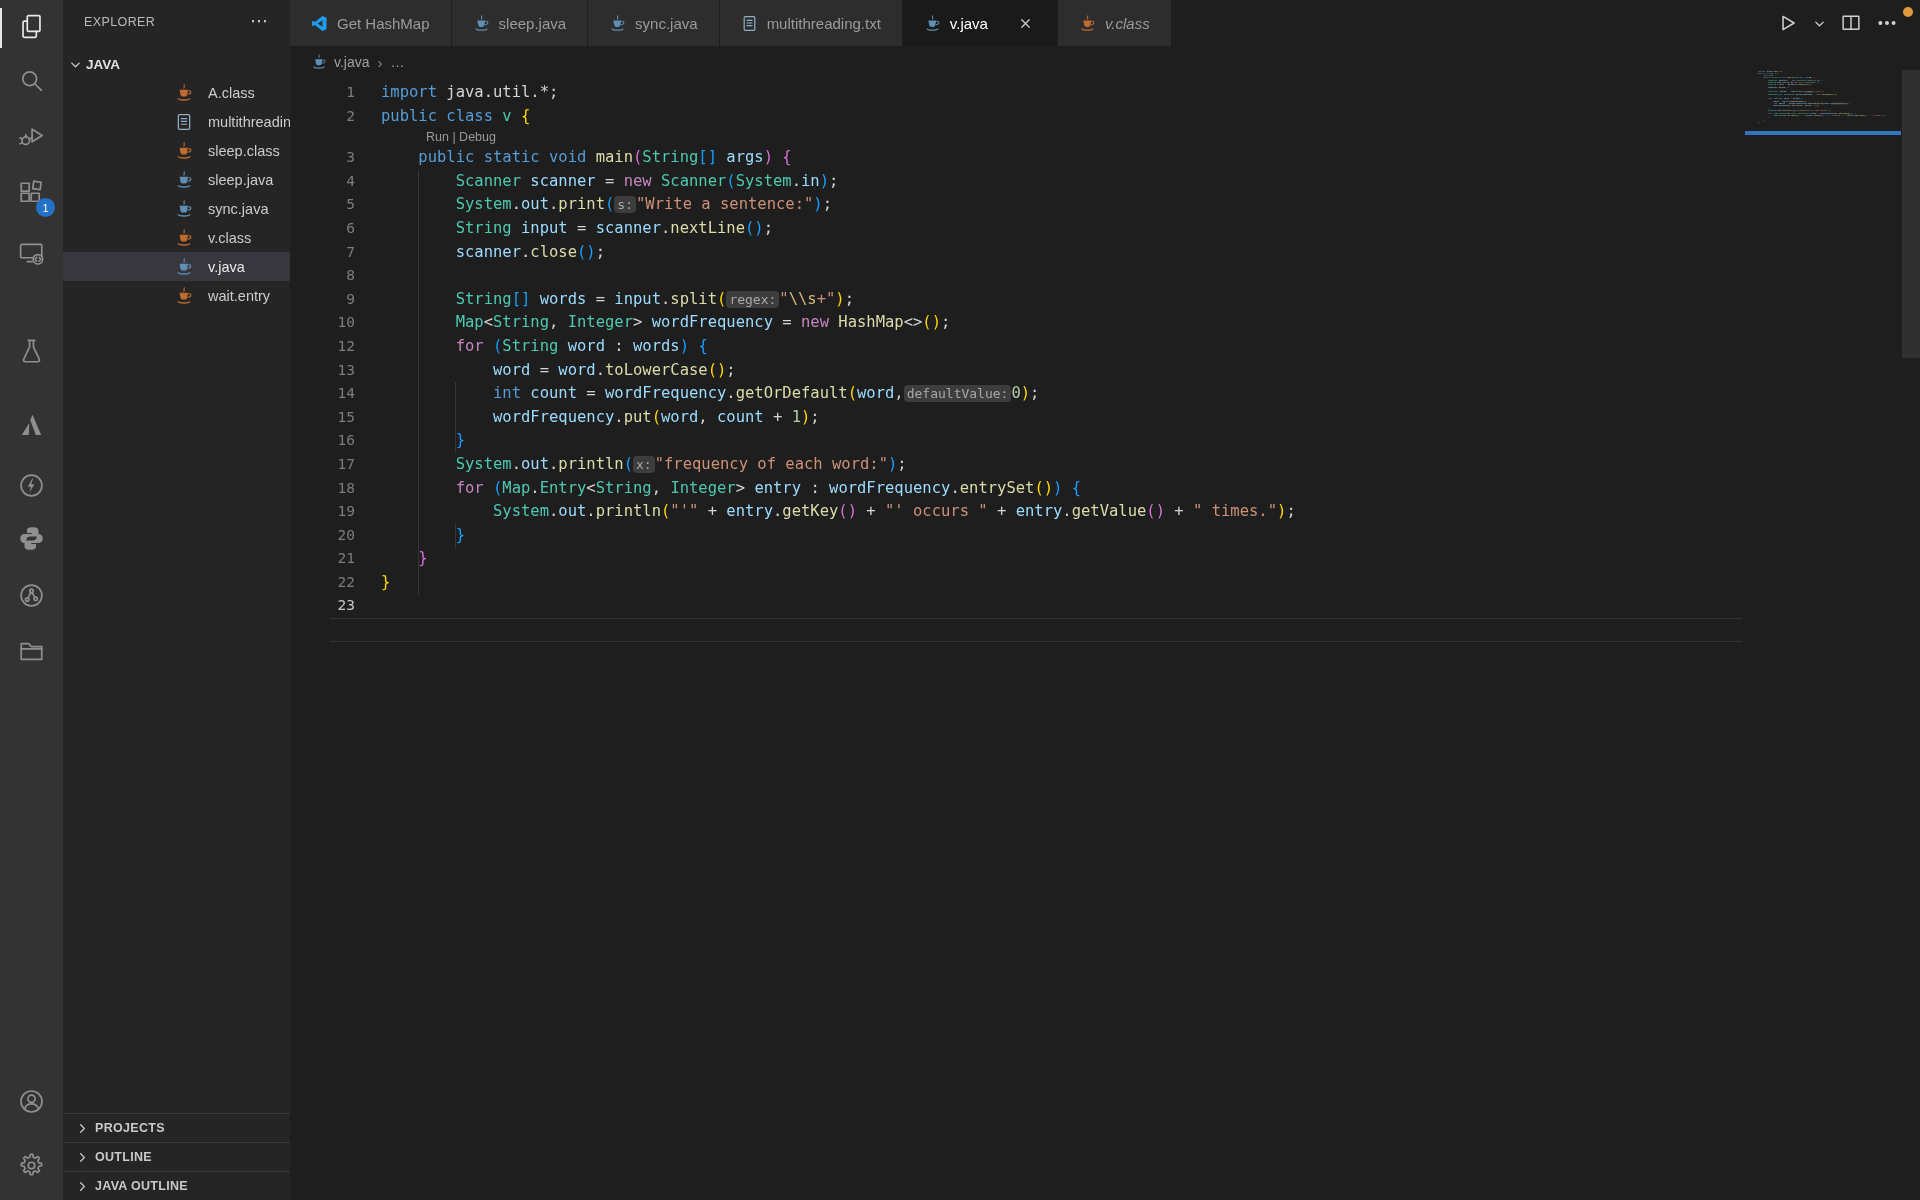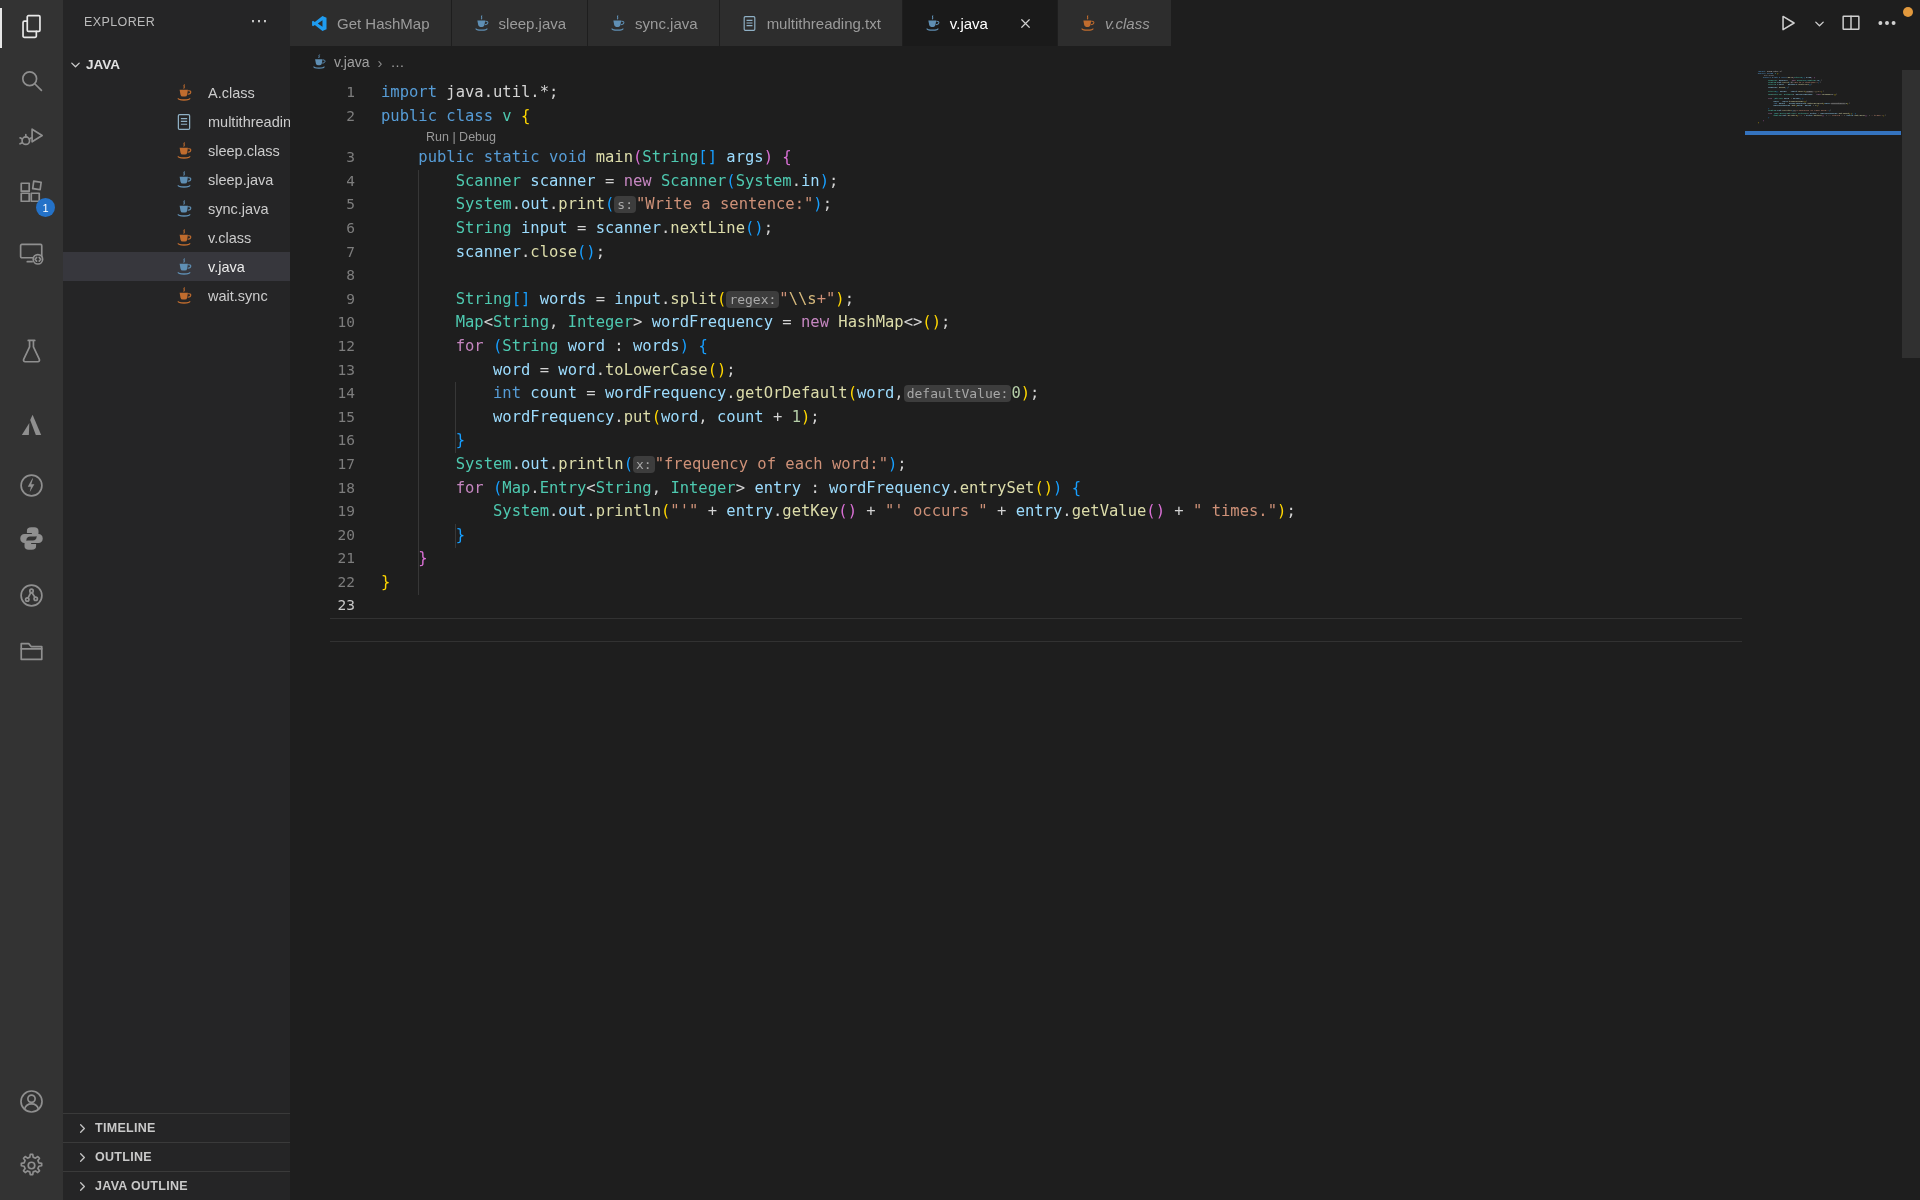--- a/index.html
+++ b/index.html
@@ -265,31 +265,31 @@
       </div>
       <div class="file-row">
         <span class="ficon">
           <svg viewBox="0 0 16 16" xmlns="http://www.w3.org/2000/svg">
             <path d="M8.3 0.8 C7.1 1.7 9.2 2.5 7.9 3.7" stroke="#c06c2e" stroke-width="1" fill="none" stroke-linecap="round"></path>
             <path d="M4.1 5.2 h7.4 l-0.7 4.3 a2 2 0 0 1 -2 1.7 h-1.9 a2 2 0 0 1 -2 -1.7 Z" fill="#c06c2e"></path>
             <path d="M11.7 6 c1.5 -0.2 2.5 0.4 2.3 1.5 -0.2 1 -1.4 1.6 -2.7 1.6" stroke="#c06c2e" stroke-width="1" fill="none"></path>
             <path d="M2.8 12.6 c0 0.9 2.3 1.6 5.2 1.6 s5.2 -0.7 5.2 -1.6" stroke="#c06c2e" stroke-width="1.2" fill="none"></path>
           </svg>
         </span>
-        <span class="flabel">wait.sync</span>
+        <span class="flabel">wait.entry</span>
       </div>
     </div>
   <div class="sb-sections" id="sb-sections">
       <div class="sb-section">
         <span class="chev">
           <svg viewBox="0 0 14 14" width="13" height="13" fill="none" stroke="currentColor" stroke-width="1.4" stroke-linecap="round" stroke-linejoin="round" xmlns="http://www.w3.org/2000/svg">
             <path d="M5 3 9 7 5 11"></path>
           </svg>
         </span>
-        <span class="slabel">TIMELINE</span>
+        <span class="slabel">PROJECTS</span>
       </div>
       <div class="sb-section">
         <span class="chev">
           <svg viewBox="0 0 14 14" width="13" height="13" fill="none" stroke="currentColor" stroke-width="1.4" stroke-linecap="round" stroke-linejoin="round" xmlns="http://www.w3.org/2000/svg">
             <path d="M5 3 9 7 5 11"></path>
           </svg>
         </span>
         <span class="slabel">OUTLINE</span>
       </div>
       <div class="sb-section">

